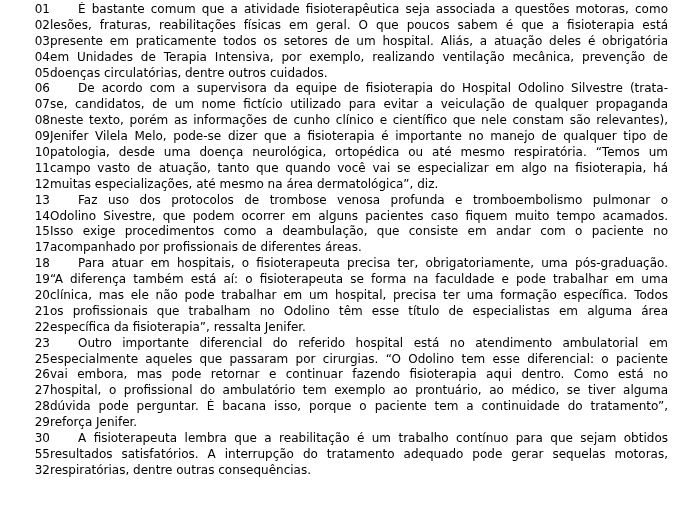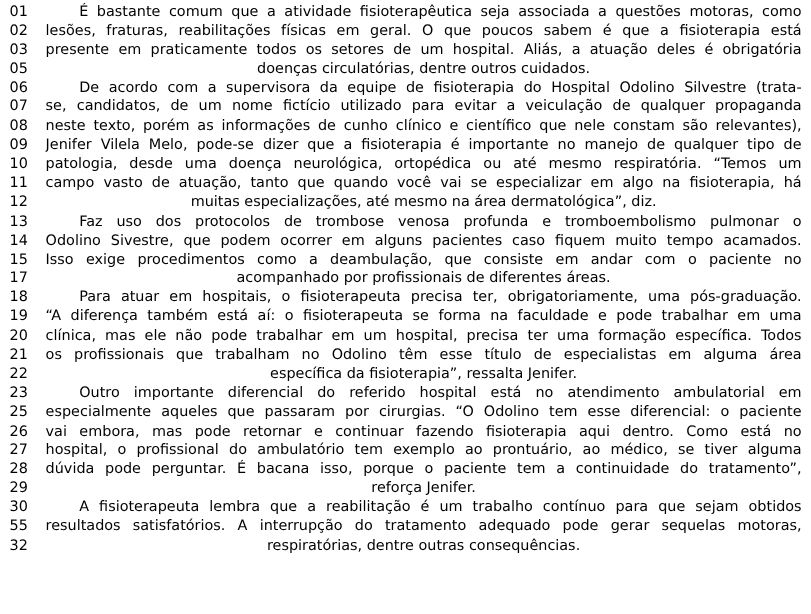--- a/index.html
+++ b/index.html
@@ -22,28 +22,29 @@
   }
   .line {
     display: flex;
     height: 15.9px;
     line-height: 15.9px;
     overflow: hidden;
   }
   .num {
     flex: 0 0 30px;
     width: 30px;
-    text-align: left;
+    text-align: right;
+    margin-left: 12px;
   }
   .txt {
     flex: 1 1 auto;
     min-width: 0;
     height: 15.9px;
     overflow: hidden;
-    text-align: center;
+    text-align: left;
     white-space: normal;
   }
   .txt.justify {
     text-align: justify;
     text-align-last: justify;
   }
   .txt.indent {
     text-indent: 28px;
   }
 </style>
@@ -55,20 +56,24 @@
       <span class="num">01</span>
       <span class="txt justify indent">É bastante comum que a atividade fisioterapêutica seja associada a questões motoras, como</span>
     </div>
     <div class="line">
       <span class="num">02</span>
       <span class="txt justify">lesões, fraturas, reabilitações físicas em geral. O que poucos sabem é que a fisioterapia está</span>
     </div>
     <div class="line">
       <span class="num">03</span>
       <span class="txt justify">presente em praticamente todos os setores de um hospital. Aliás, a atuação deles é obrigatória</span>
+    </div>
+    <div class="line">
+      <span class="num">04</span>
+      <span class="txt justify">em Unidades de Terapia Intensiva, por exemplo, realizando ventilação mecânica, prevenção de</span>
     </div>
     <div class="line">
       <span class="num">05</span>
       <span class="txt">doenças circulatórias, dentre outros cuidados.</span>
     </div>
     <div class="line">
       <span class="num">06</span>
       <span class="txt justify indent">De acordo com a supervisora da equipe de fisioterapia do Hospital Odolino Silvestre (trata-</span>
     </div>
     <div class="line">

